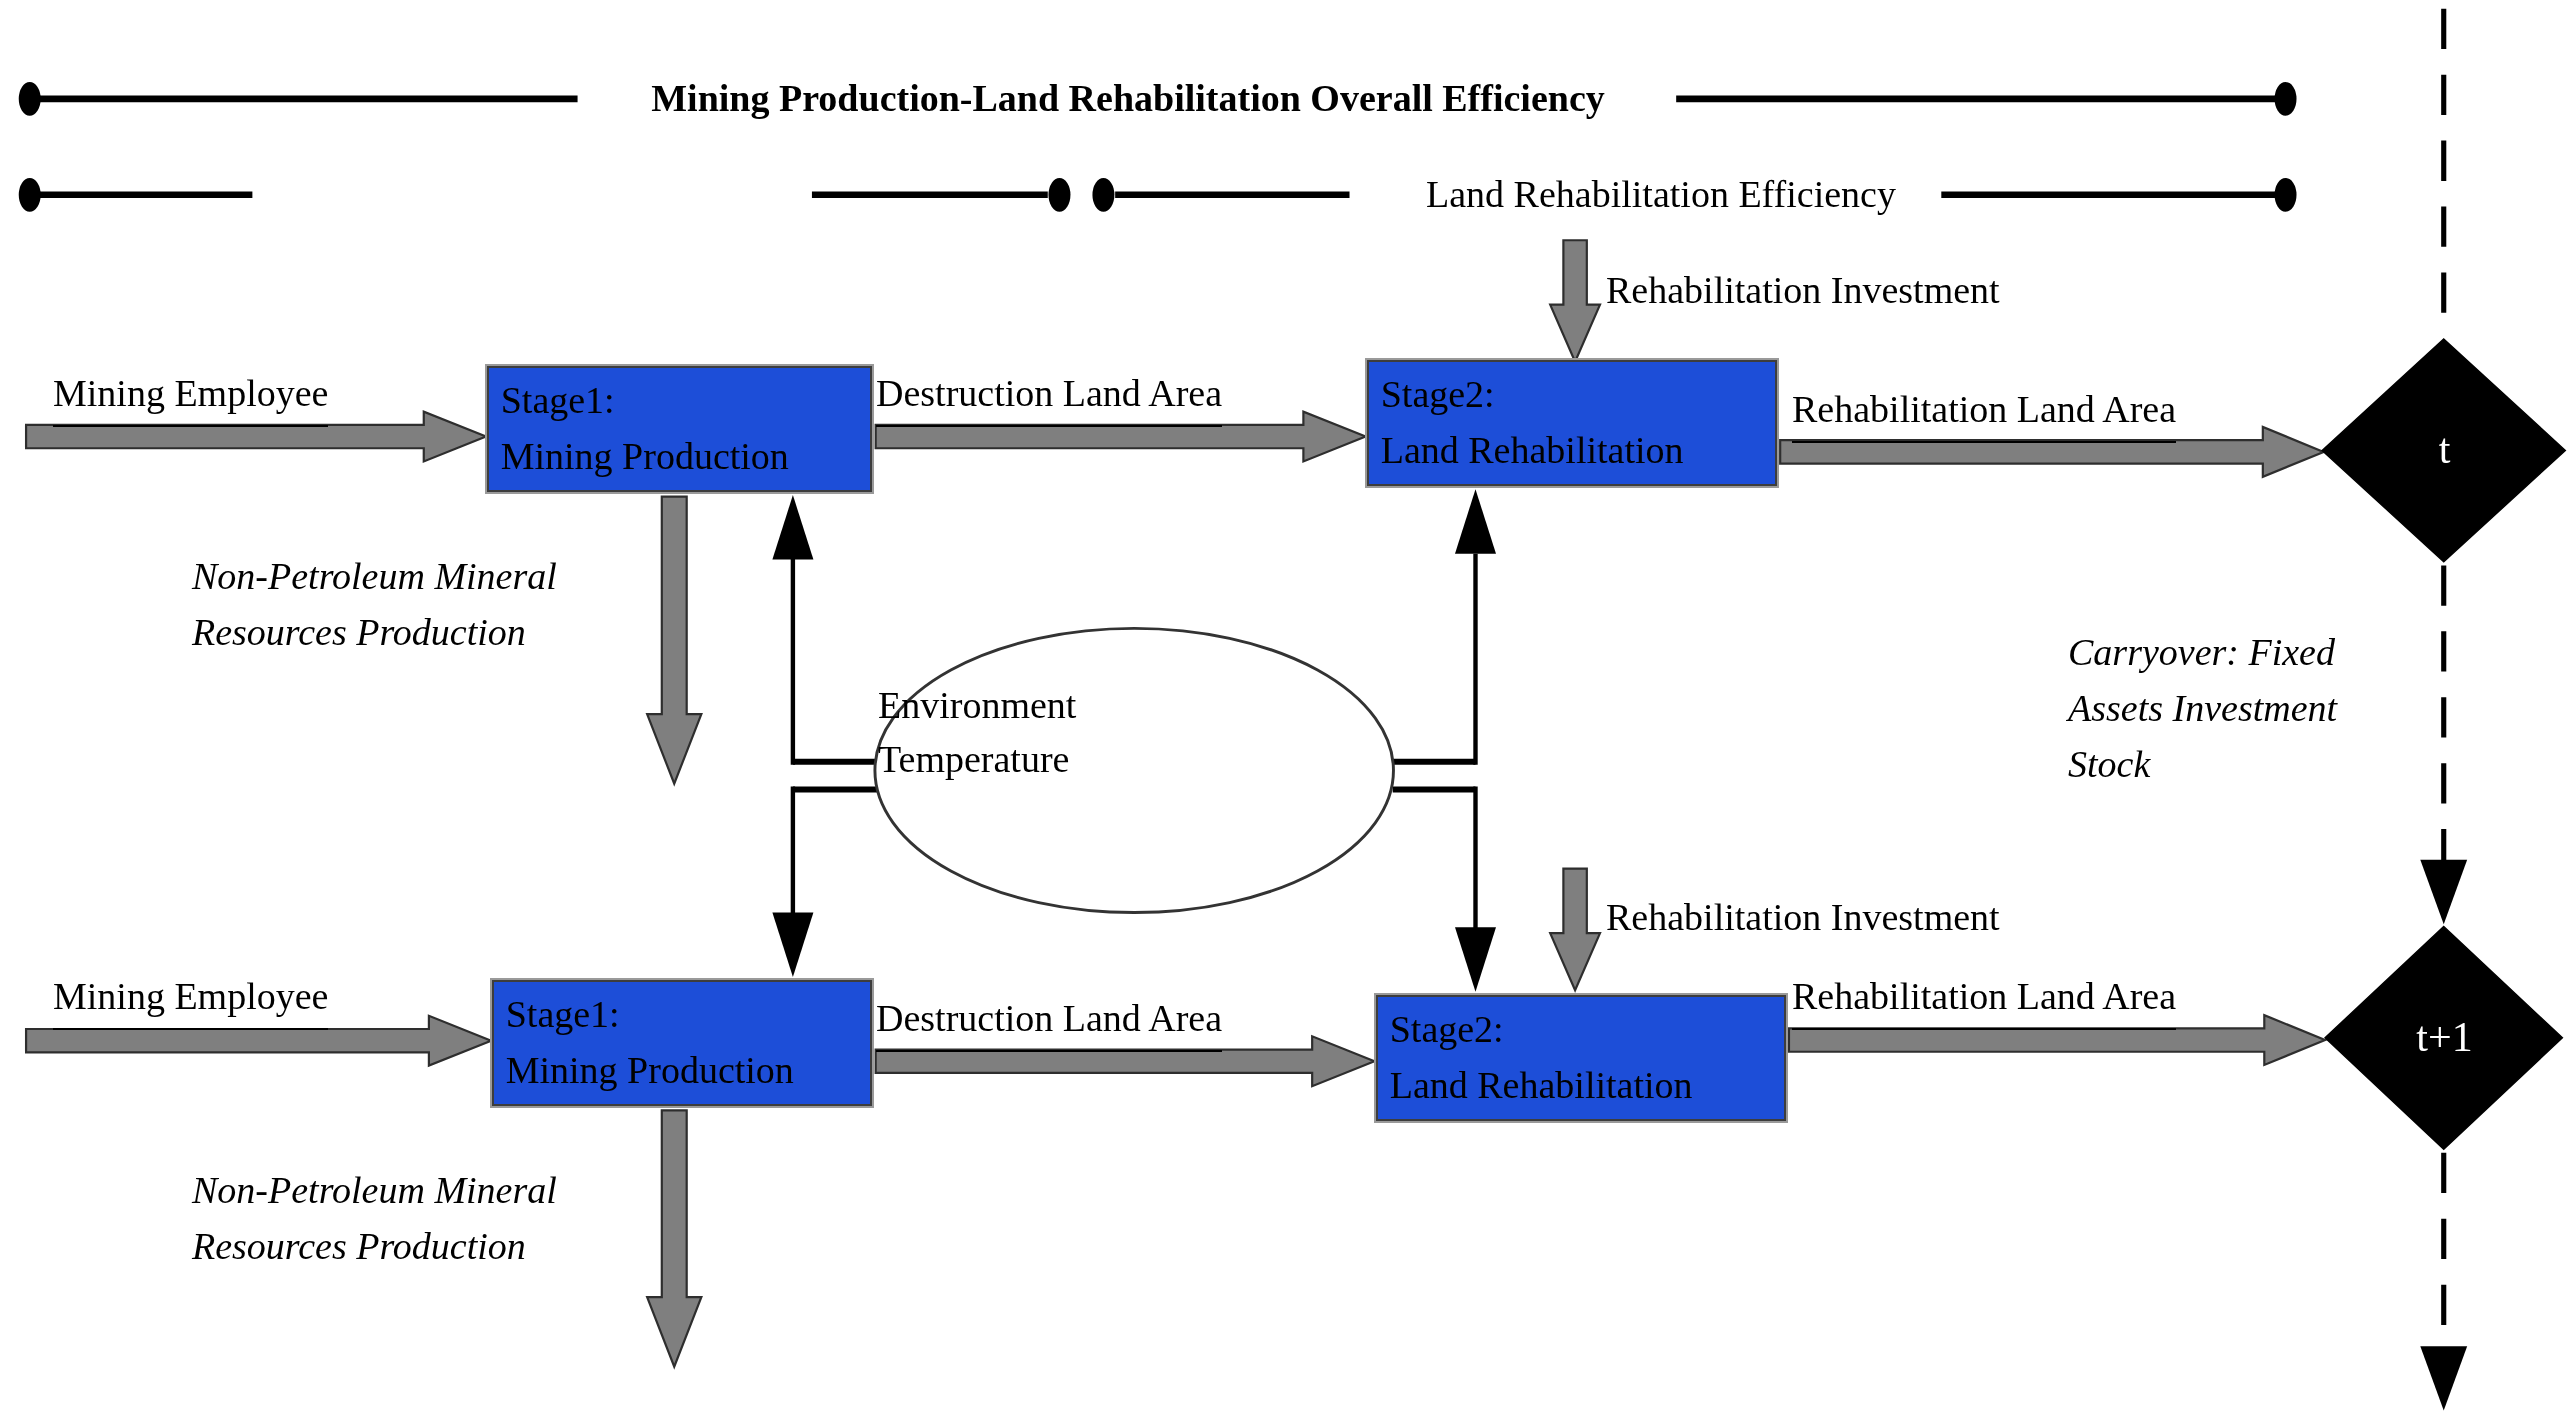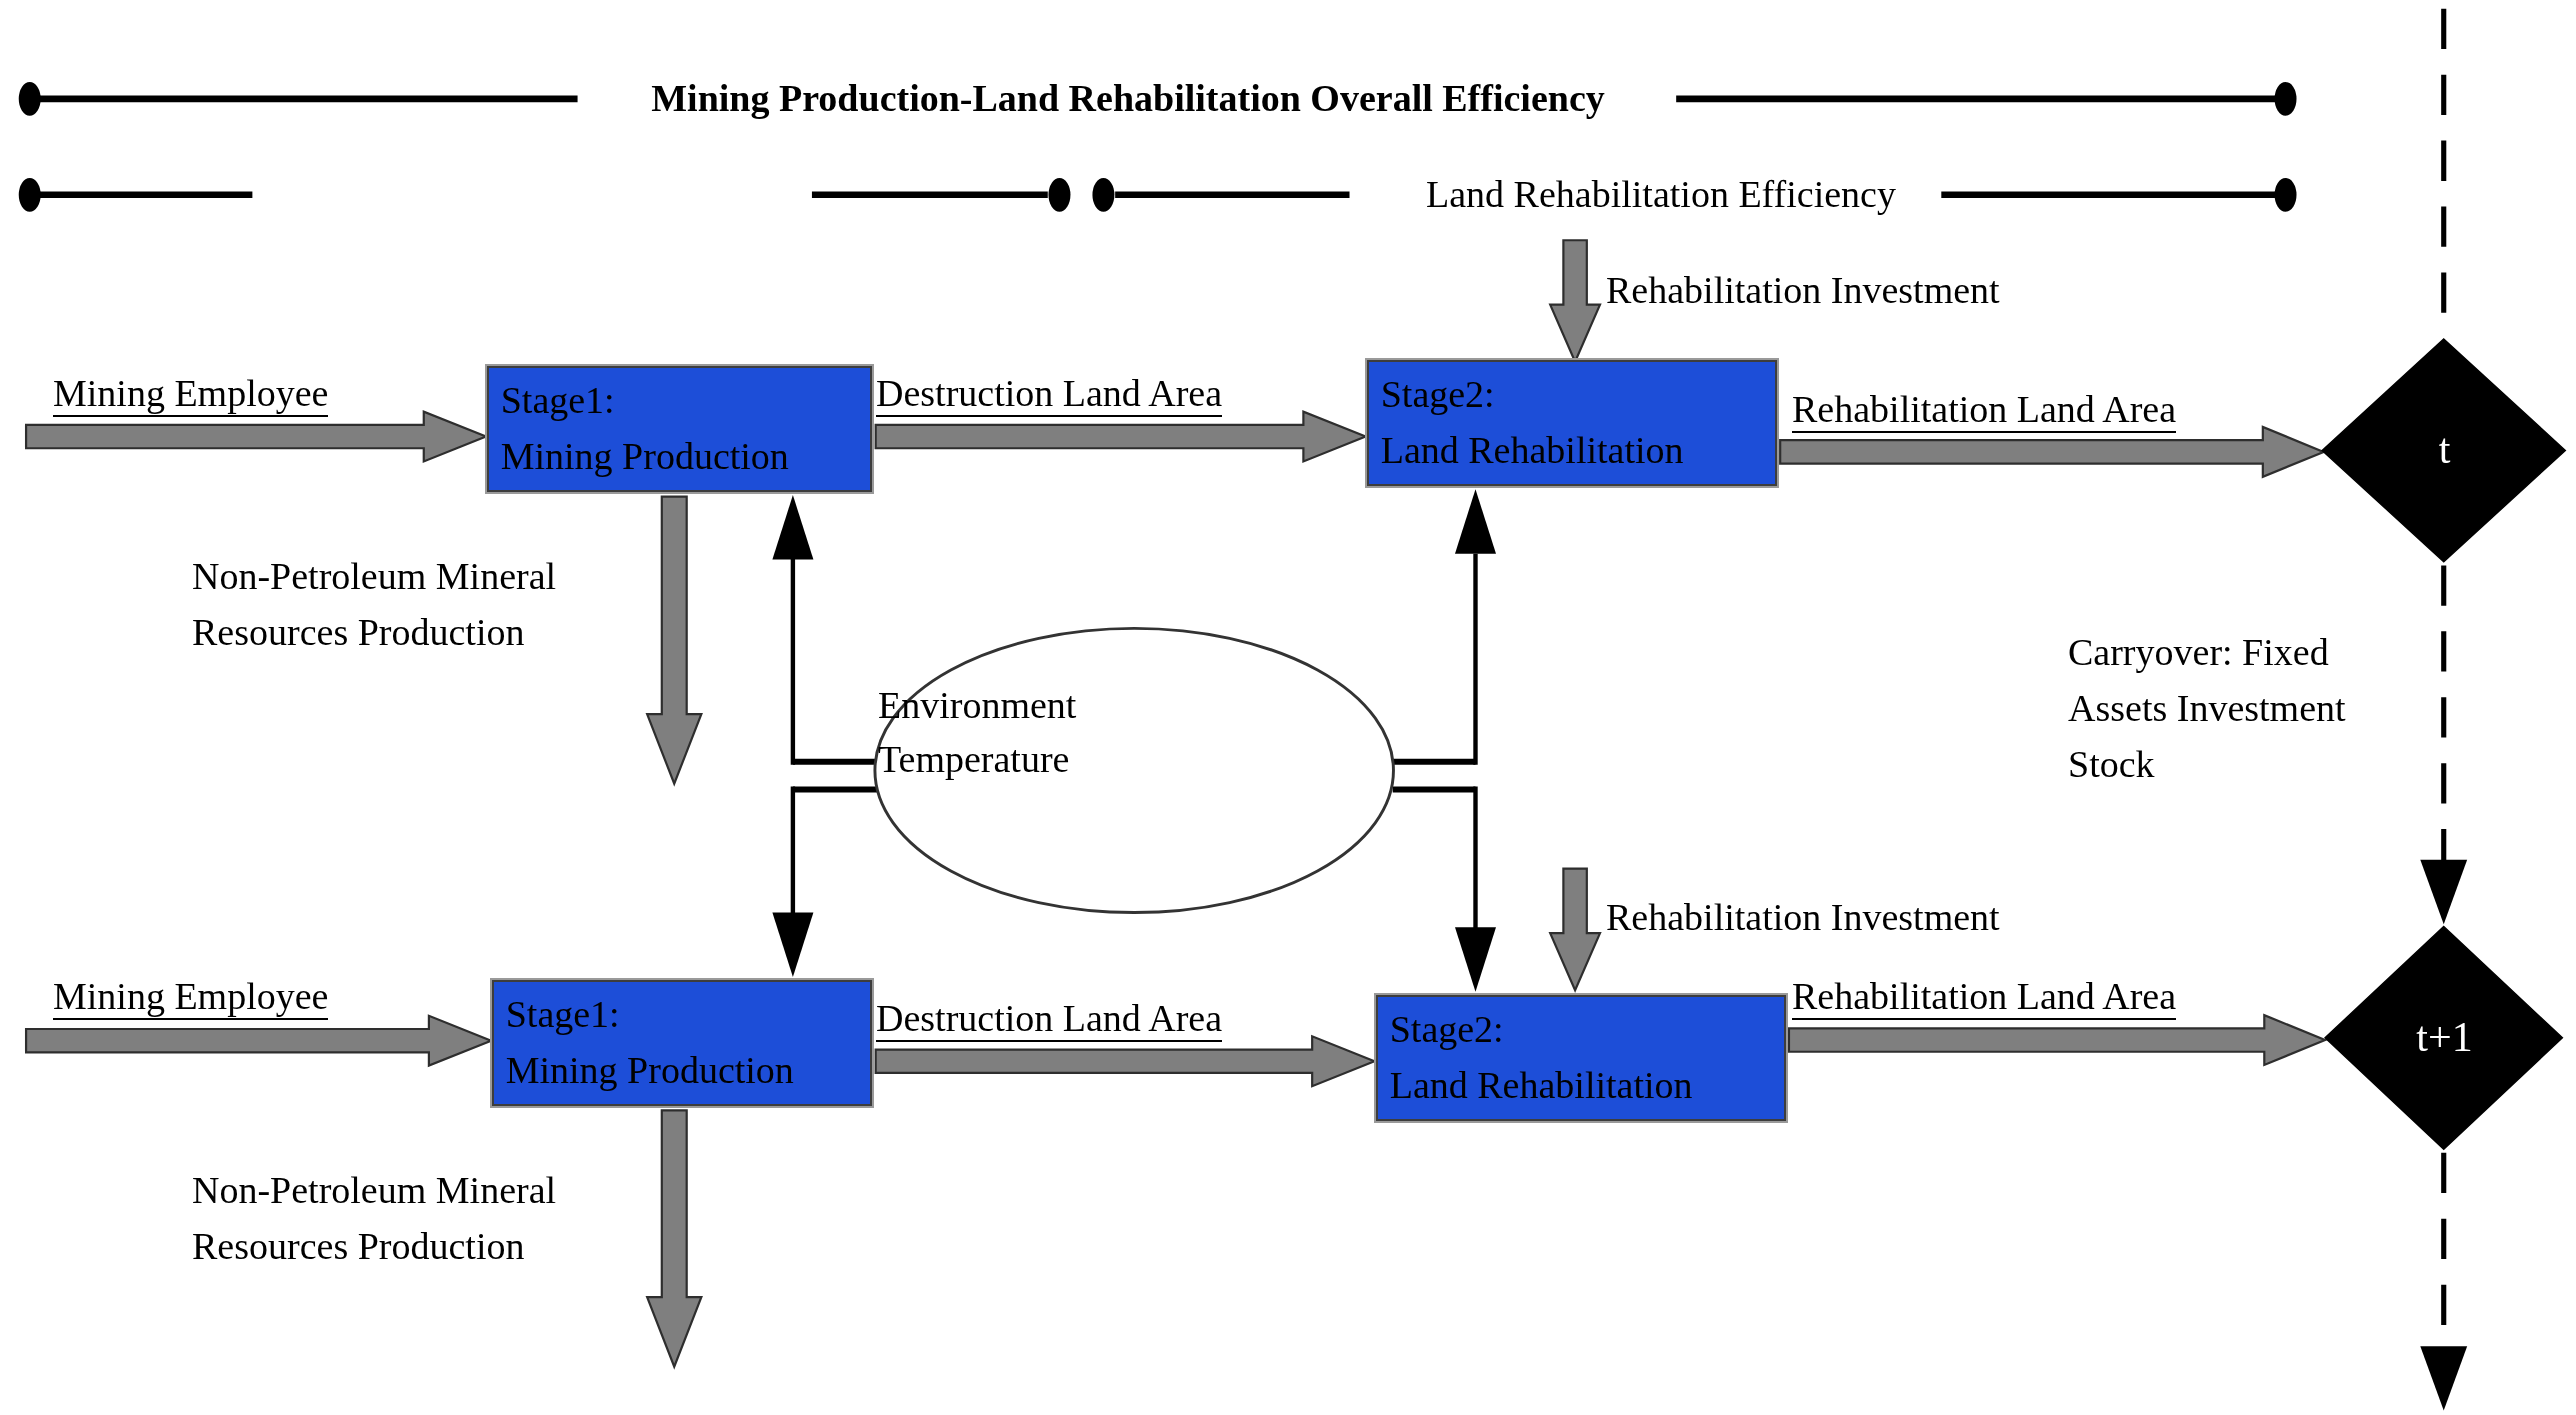--- a/index.html
+++ b/index.html
@@ -3,22 +3,22 @@
 <meta charset="utf-8">
 <style>
   html,body{margin:0;padding:0;background:#ffffff;}
   .canvas{
     position:relative;width:2576px;height:1415px;background:#ffffff;
     font-family:"Liberation Serif","DejaVu Serif",serif;color:#000;
     overflow:hidden;
   }
   .layer{position:absolute;left:0;top:0;width:2576px;height:1415px;}
   .lbl{position:absolute;font-size:38px;line-height:44px;white-space:nowrap;}
-  .lbl.underline{border-bottom:2.9px solid #000;padding-bottom:0;text-align:right;}
-  .multiline{position:absolute;font-size:38px;line-height:56px;}
+  .lbl.underline{border-bottom:2.9px solid #000;padding-bottom:10px;text-align:right;}
+  .multiline{position:absolute;font-size:38px;line-height:56px;font-style:italic;}
   .stage-box{
     position:absolute;background:#1d4ed8;border:2.9px solid #3d3d3d;
     outline:2.9px solid #9a9a9a;box-sizing:border-box;
     font-size:38px;line-height:56px;padding:4.4px 0 0 11.7px;white-space:nowrap;
   }
   .diamond-label{
     position:absolute;color:#ffffff;font-size:42px;text-align:center;width:161px;
   }
   .env-text{
     position:absolute;left:878px;top:678px;width:513px;text-align:left;

